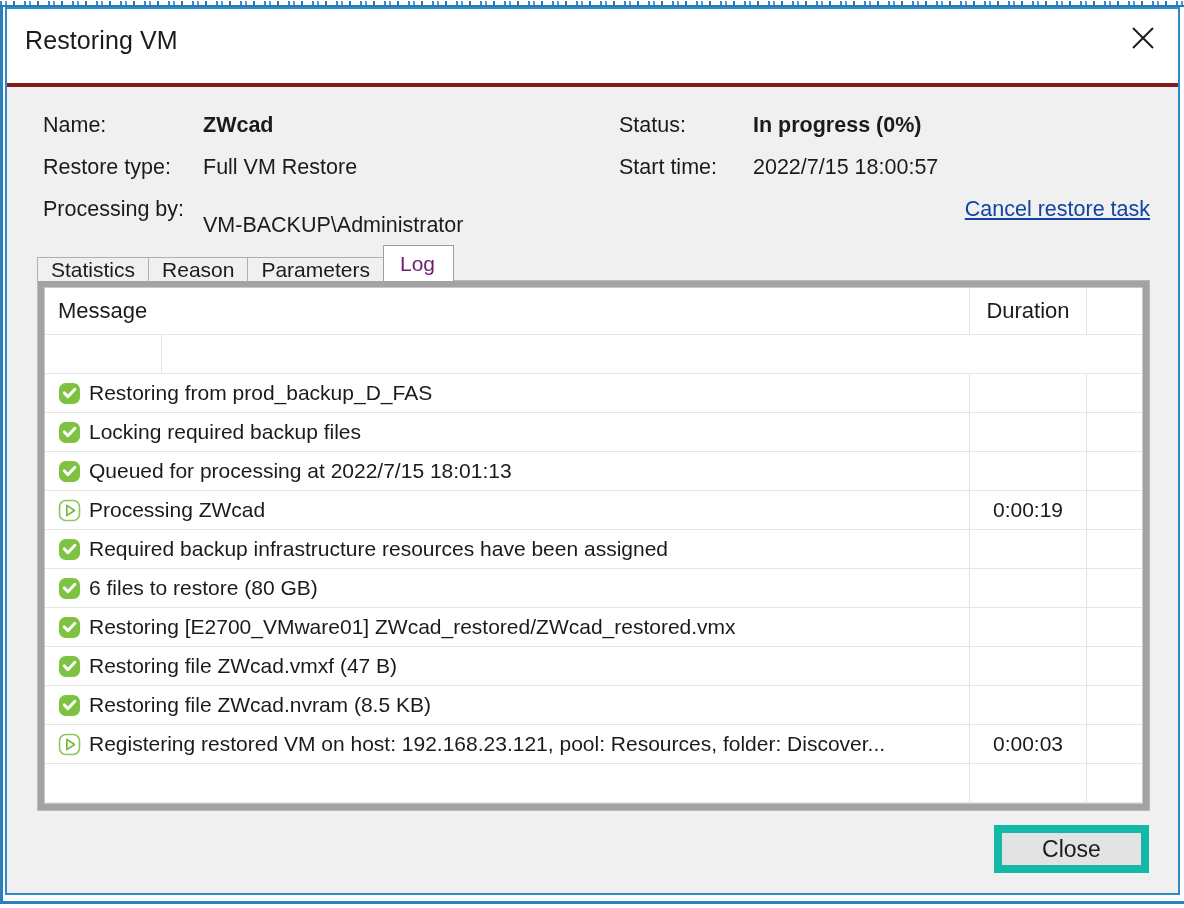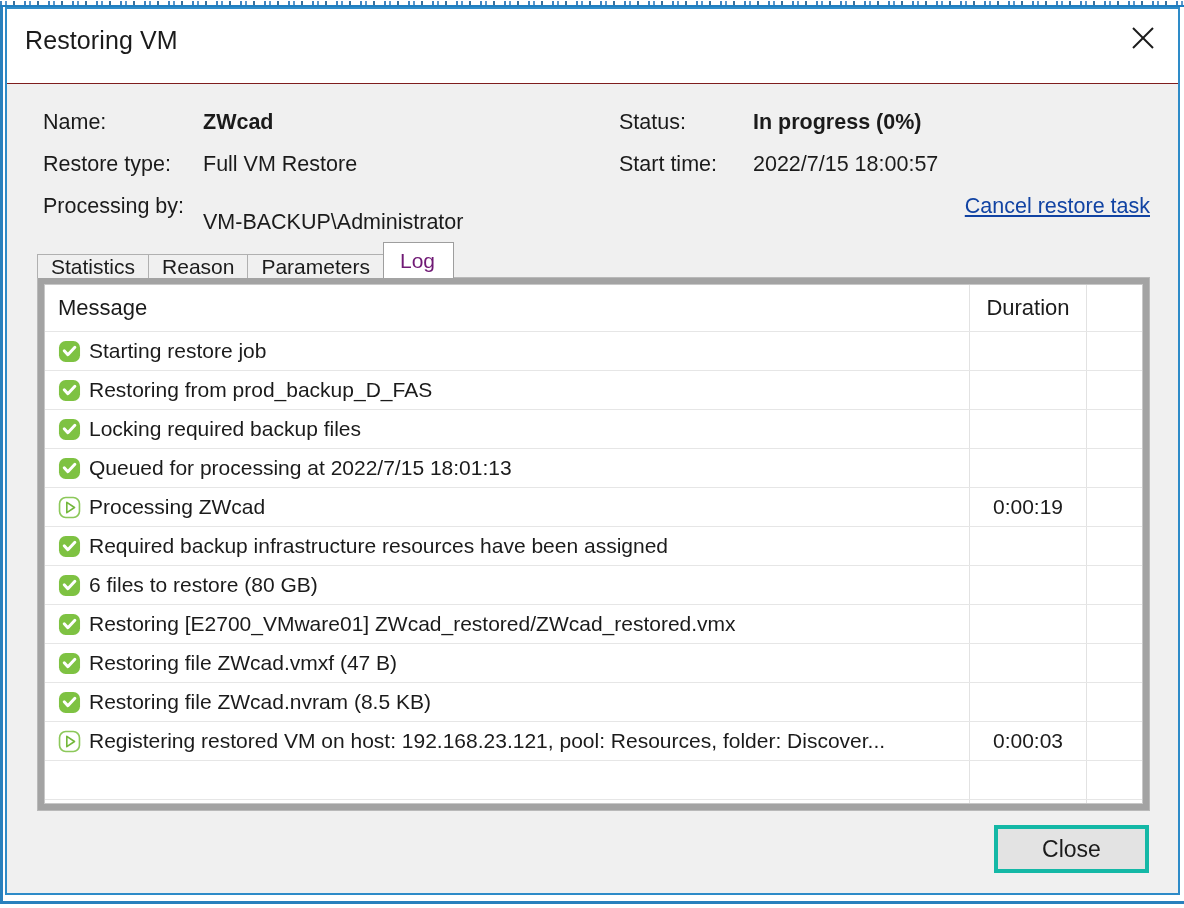--- a/index.html
+++ b/index.html
@@ -95,21 +95,21 @@
     cursor: pointer;
   }
   .close-x svg { display:block; }
 
   
   .info {
     flex: 0 0 auto;
     position: relative;
     height: 158px;
     background: #f0f0f0;
-    border-top: 1px solid #7f1d1d;
+    border-top: 4px solid #7f1d1d;
   }
   .info-label {
     position: absolute;
     font-size: 21.5px;
     color: #1b1b1b;
     white-space: nowrap;
   }
   .info-value {
     position: absolute;
     font-size: 21.5px;
@@ -276,21 +276,21 @@
     position: relative;
     background: #f0f0f0;
   }
   .close-btn {
     position: absolute;
     right: 29px;
     top: 14px;
     width: 155px;
     height: 48px;
     box-sizing: border-box;
-    border: 4px solid #14b8a6;
+    border: 8px solid #14b8a6;
     background: #e3e3e3;
     color: #1b1b1b;
     font-size: 23px;
     font-family: "Liberation Sans", sans-serif;
     display: flex;
     align-items: center;
     justify-content: center;
     cursor: pointer;
   }
 </style>
@@ -350,27 +350,20 @@
           <div class="cell-msg">
             <span class="col-title">Message</span>
           </div>
           <div class="cell-dur">
             <span class="col-title">Duration</span>
           </div>
           <div class="cell-tail"></div>
         </div>
 
         <div class="grid-row">
-          <div class="cell-msg">
-            <svg class="status-icon" viewBox="0 0 24 24">
-              <rect x="1" y="1" width="22" height="22" rx="7" ry="7" fill="#7ec242"></rect>
-              <path d="M6.5 11.2 L10.3 15.4 L17.6 7.6" fill="none" stroke="#ffffff" stroke-width="3.1" stroke-linecap="round" stroke-linejoin="round"></path>
-            </svg>
-            <span class="msg-text">Starting restore job</span>
-          </div>
           <div class="cell-dur">
             <span class="dur-text"></span>
           </div>
           <div class="cell-tail"></div>
         </div>
 
         <div class="grid-row">
           <div class="cell-msg">
             <svg class="status-icon" viewBox="0 0 24 24">
               <rect x="1" y="1" width="22" height="22" rx="7" ry="7" fill="#7ec242"></rect>

